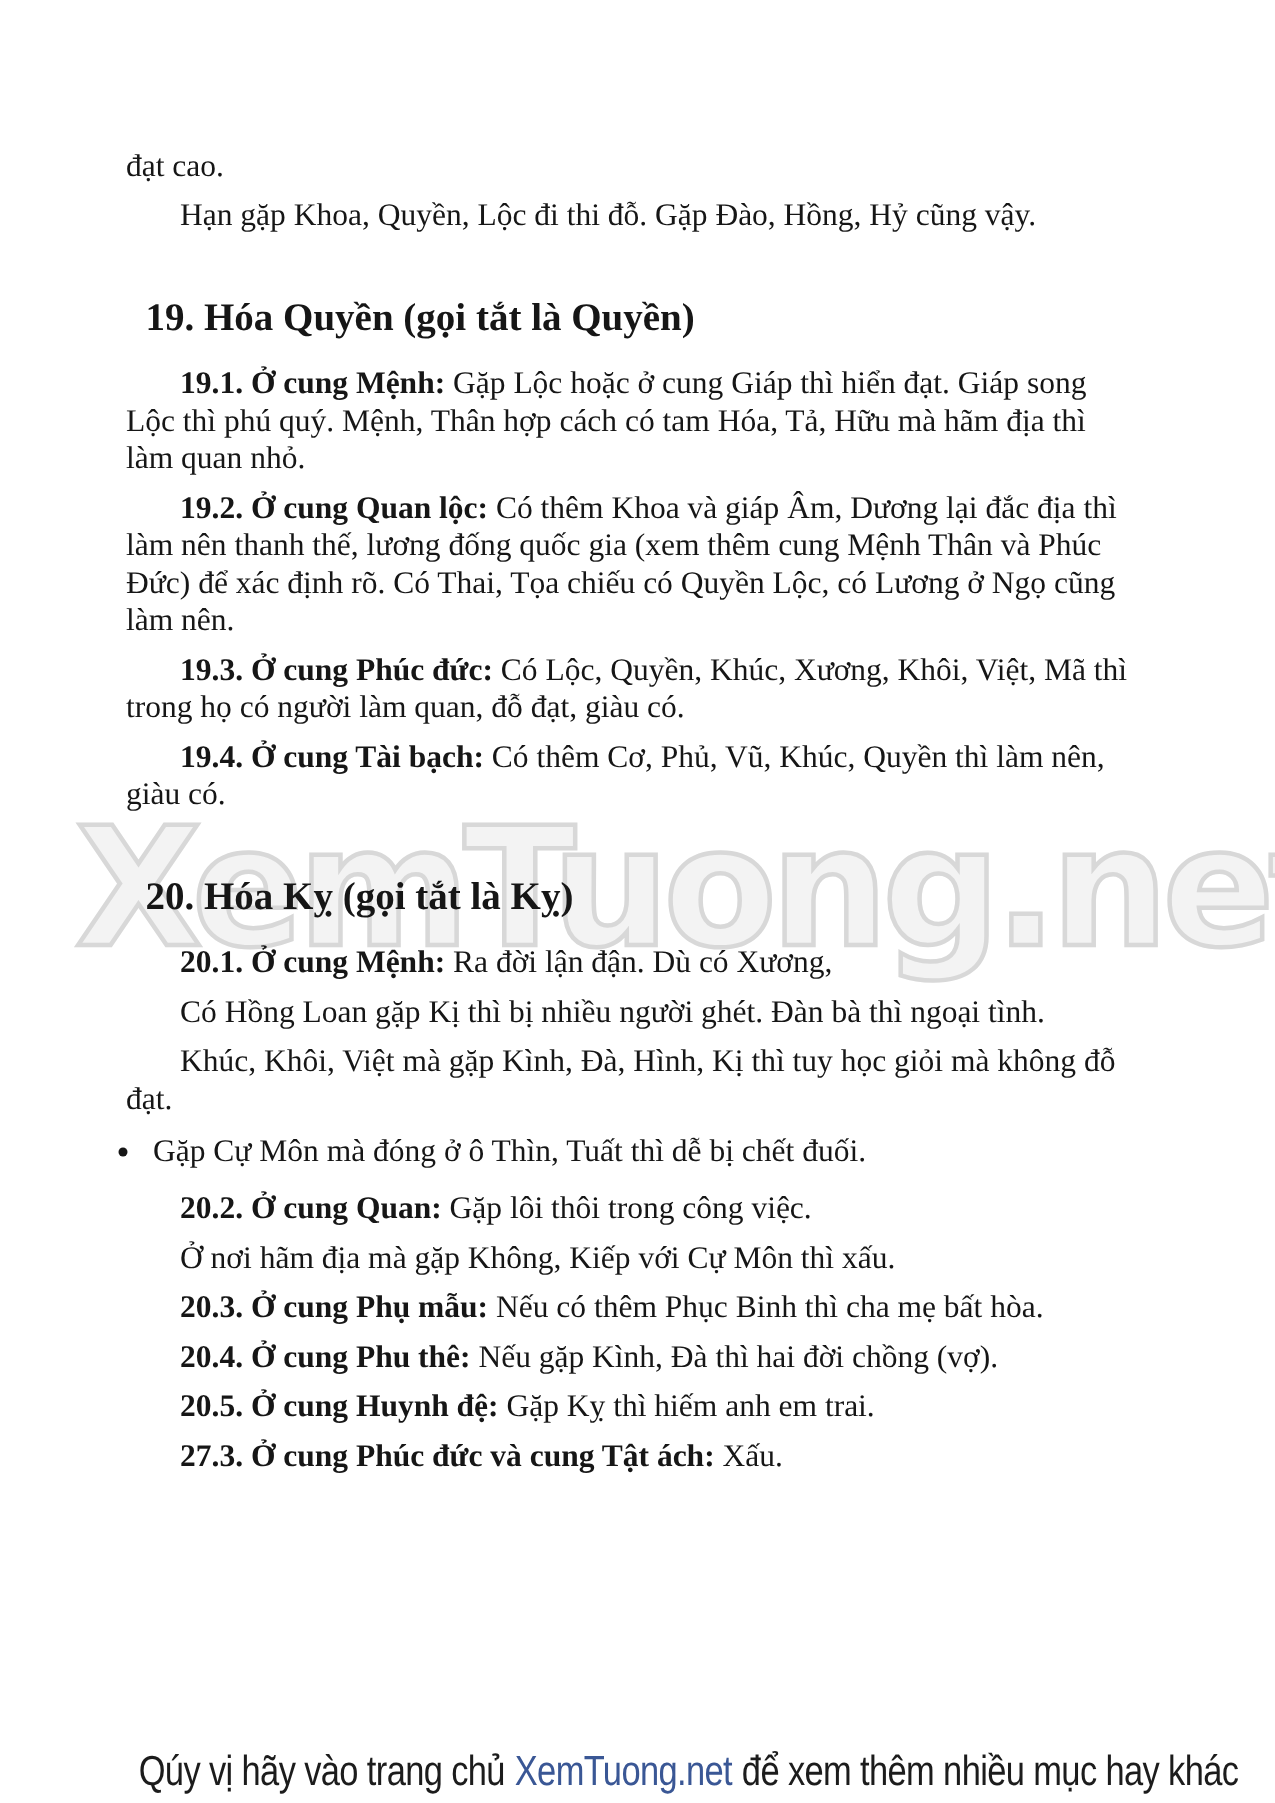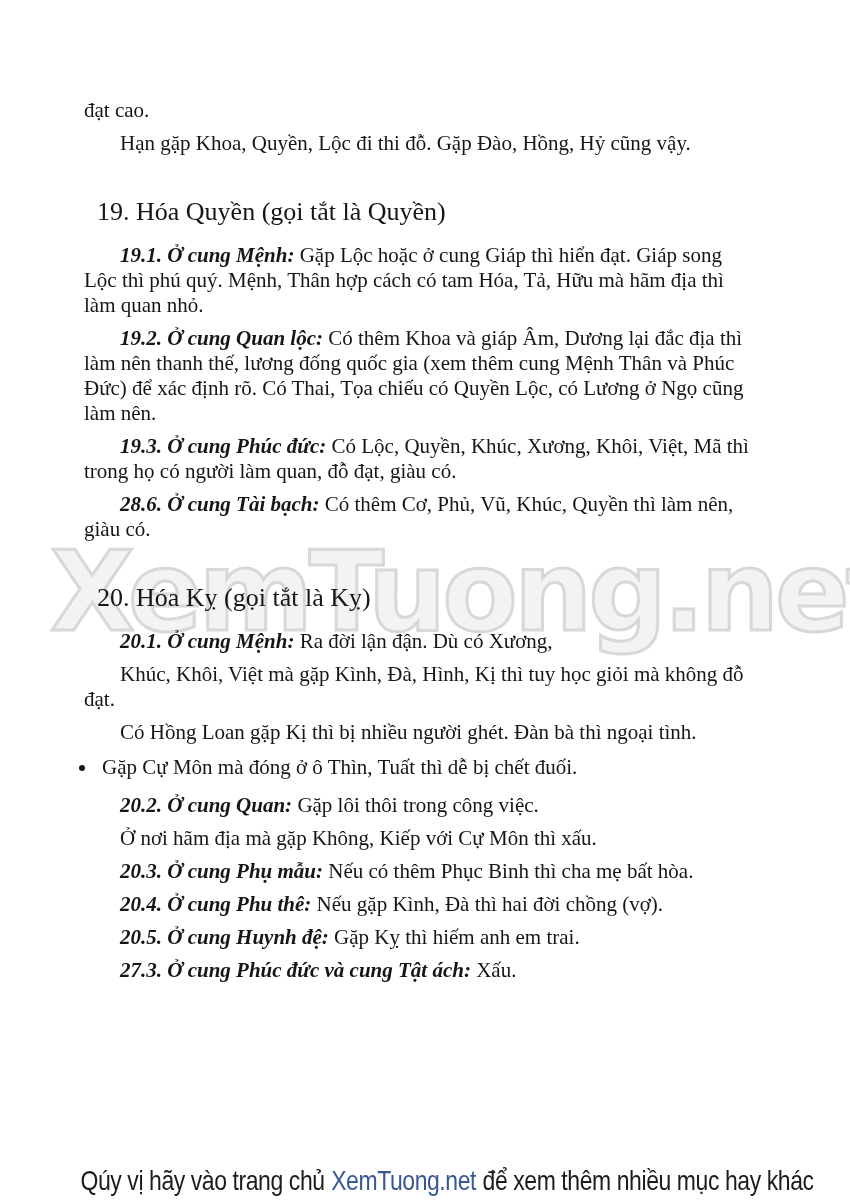--- a/index.html
+++ b/index.html
@@ -34,36 +34,36 @@
     z-index:1;
     padding:98px 96px 0 84px;
     font-size:21px;
     line-height:25px;
   }
   .content p { margin:0 0 8px 0; text-indent:36px; }
   .content p.noindent { text-indent:0; }
   .content h2 {
     font-size:26px;
     line-height:32px;
-    font-weight:normal;
+    font-weight:bold;
     margin:40px 0 15px 13px;
     text-indent:0;
   }
-  .lbl { font-weight:bold; font-style:italic; }
+  .lbl { font-weight:bold; }
   .content ul {
     margin:10px 0 13px 14px;
     padding:0;
     list-style:disc outside;
   }
   .content li { padding-left:4px; }
   .sp-after { margin-bottom:9px; }
 
   .footer {
     position:absolute;
-    left:0; bottom:5px;
+    left:12px; bottom:5px;
     width:772px;
     z-index:2;
     text-align:center;
     white-space:nowrap;
   }
   .footer-inner {
     display:inline-block;
     transform:scaleX(0.82);
     transform-origin:center;
     font-family:"Liberation Sans","DejaVu Sans",sans-serif;
@@ -84,27 +84,27 @@
   <div class="content">
 
     <p class="noindent">đạt cao.</p>
     <p>Hạn gặp Khoa, Quyền, Lộc đi thi đỗ. Gặp Đào, Hồng, Hỷ cũng vậy.</p>
 
     <h2>19. Hóa Quyền (gọi tắt là Quyền)</h2>
 
     <p><b class="lbl">19.1. Ở cung Mệnh:</b> <span>Gặp Lộc hoặc ở cung Giáp thì hiển đạt. Giáp song Lộc thì phú quý. Mệnh, Thân hợp cách có tam Hóa, Tả, Hữu mà hãm địa thì làm quan nhỏ.</span></p>
     <p><b class="lbl">19.2. Ở cung Quan lộc:</b> <span>Có thêm Khoa và giáp Âm, Dương lại đắc địa thì làm nên thanh thế, lương đống quốc gia (xem thêm cung Mệnh Thân và Phúc Đức) để xác định rõ. Có Thai, Tọa chiếu có Quyền Lộc, có Lương ở Ngọ cũng làm nên.</span></p>
     <p><b class="lbl">19.3. Ở cung Phúc đức:</b> <span>Có Lộc, Quyền, Khúc, Xương, Khôi, Việt, Mã thì trong họ có người làm quan, đỗ đạt, giàu có.</span></p>
-    <p><b class="lbl">28.6. Ở cung Tài bạch:</b> <span>Có thêm Cơ, Phủ, Vũ, Khúc, Quyền thì làm nên, giàu có.</span></p>
+    <p><b class="lbl">19.4. Ở cung Tài bạch:</b> <span>Có thêm Cơ, Phủ, Vũ, Khúc, Quyền thì làm nên, giàu có.</span></p>
 
     <h2>20. Hóa Kỵ (gọi tắt là Kỵ)</h2>
 
     <p><b class="lbl">20.1. Ở cung Mệnh:</b> <span>Ra đời lận đận. Dù có Xương,</span></p>
+    <p>Có Hồng Loan gặp Kị thì bị nhiều người ghét. Đàn bà thì ngoại tình.</p>
     <p>Khúc, Khôi, Việt mà gặp Kình, Đà, Hình, Kị thì tuy học giỏi mà không đỗ đạt.</p>
-    <p>Có Hồng Loan gặp Kị thì bị nhiều người ghét. Đàn bà thì ngoại tình.</p>
 
     <ul>
       <li>Gặp Cự Môn mà đóng ở ô Thìn, Tuất thì dễ bị chết đuối.</li>
     </ul>
 
     <p><b class="lbl">20.2. Ở cung Quan:</b> <span>Gặp lôi thôi trong công việc.</span></p>
     <p>Ở nơi hãm địa mà gặp Không, Kiếp với Cự Môn thì xấu.</p>
     <p><b class="lbl">20.3. Ở cung Phụ mẫu:</b> <span>Nếu có thêm Phục Binh thì cha mẹ bất hòa.</span></p>
     <p class="sp-after"><b class="lbl">20.4. Ở cung Phu thê:</b> <span>Nếu gặp Kình, Đà thì hai đời chồng (vợ).</span></p>
     <p class="sp-after"><b class="lbl">20.5. Ở cung Huynh đệ:</b> <span>Gặp Kỵ thì hiếm anh em trai.</span></p>

